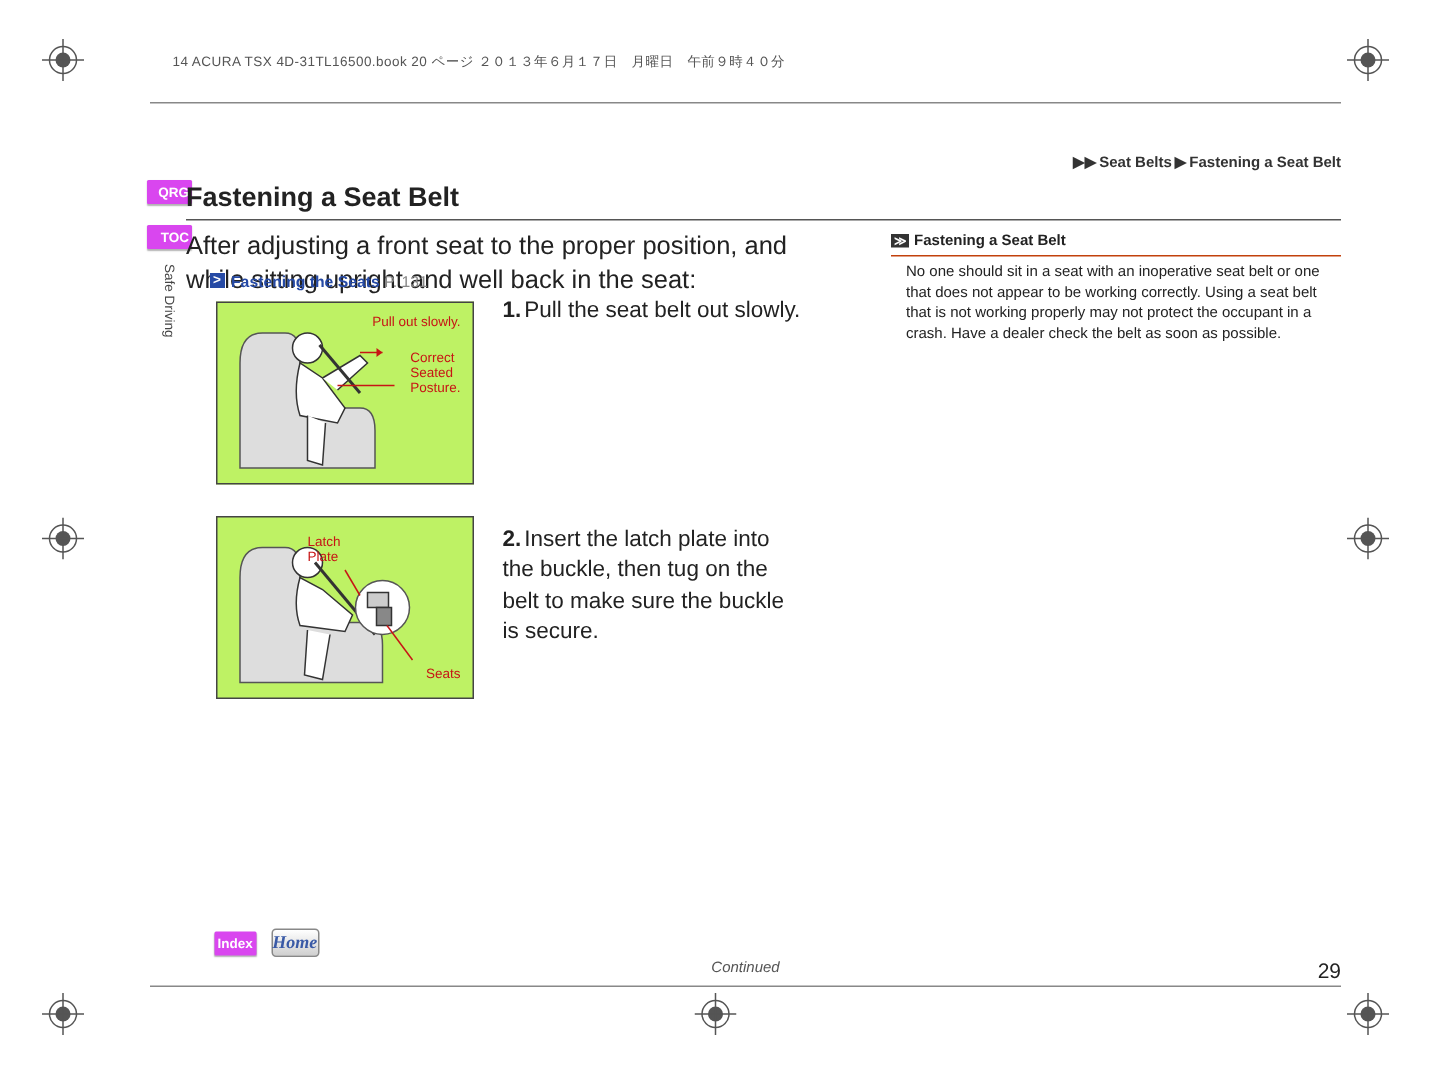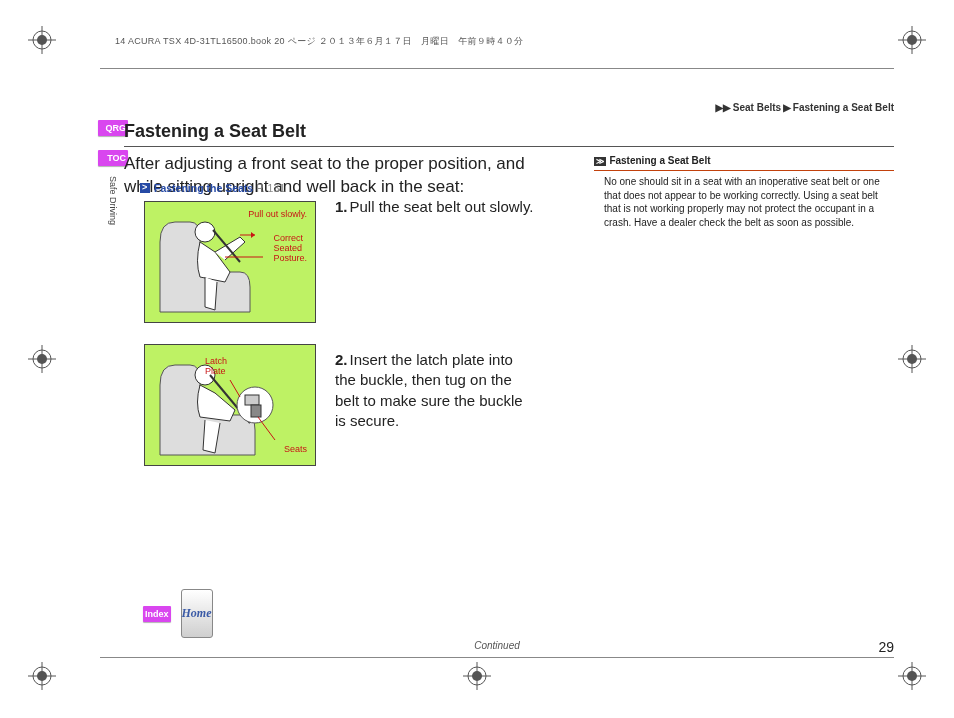--- a/index.html
+++ b/index.html
@@ -211,21 +211,21 @@
     color: #3a5aa6;
     font-style: italic;
     font-family: cursive;
     font-size: 12px;
     font-weight:bold;
     background: linear-gradient(#fff,#cfcfcf);
     border: 1px solid #888;
     border-radius: 3px;
     width: 40px;
     text-align:center;
-    padding: 16px 0;
+    padding: 1px 0;
     cursor:pointer;
   }
 </style>
 </head>
 <body>
 
 <div class="page">
 
   <div class="reg-mark rm-tl"><svg viewBox="0 0 28 28">
         <circle cx="14" cy="14" r="9" fill="none" stroke="#555"></circle>

